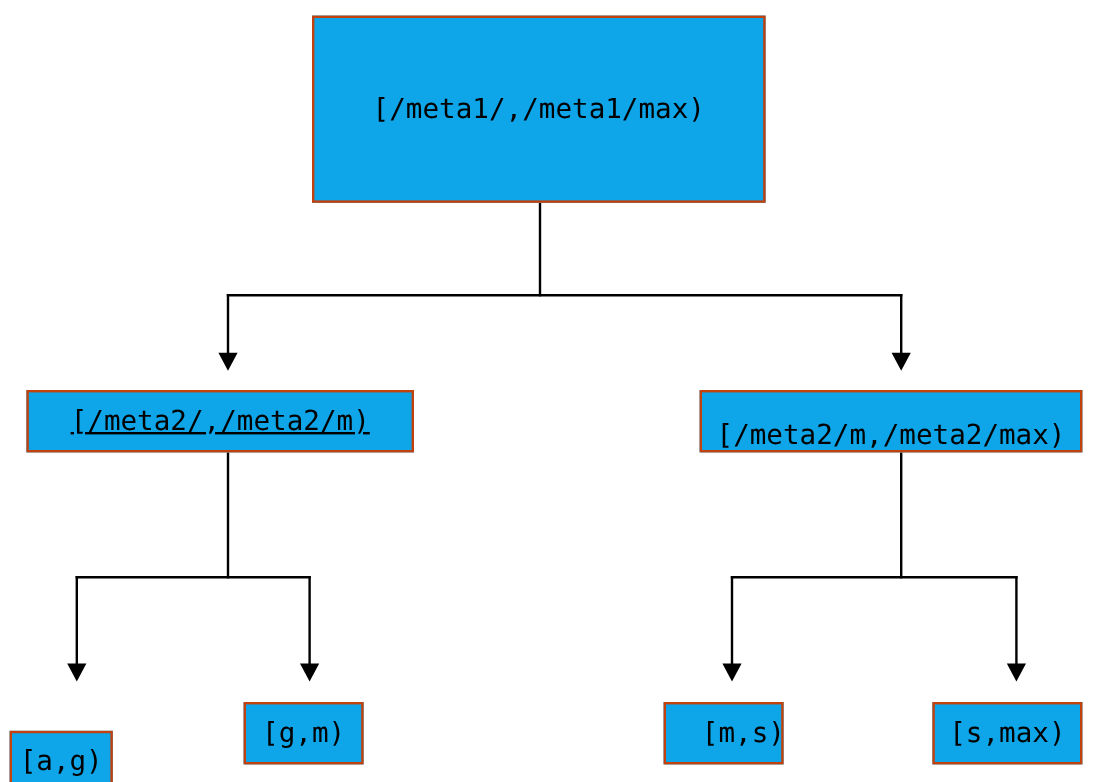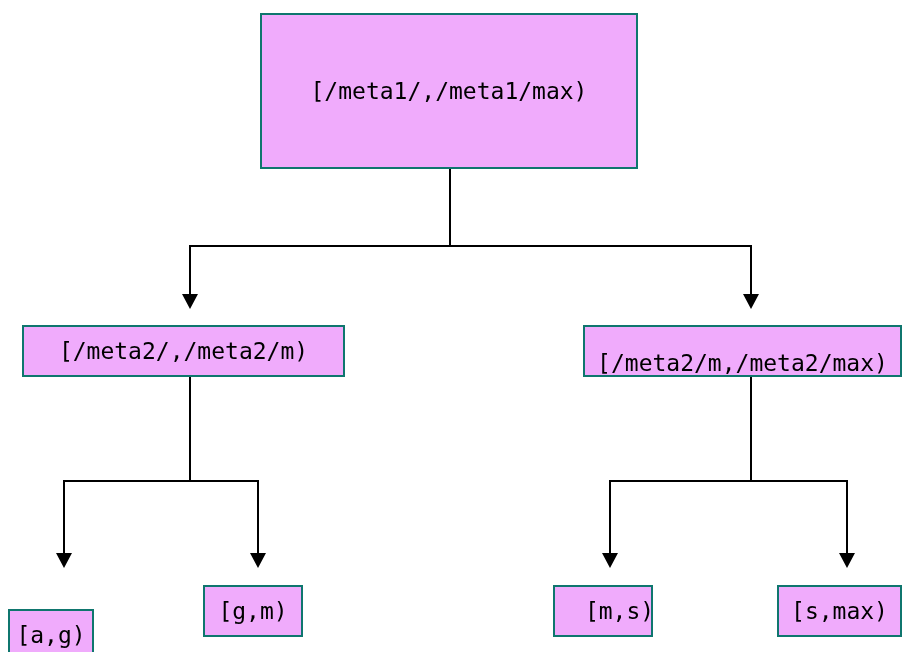--- a/index.html
+++ b/index.html
@@ -19,32 +19,32 @@
     position: absolute;
     left: 0;
     top: 0;
     width: 912px;
     height: 652px;
     display: block;
   }
   .node {
     position: absolute;
     box-sizing: border-box;
-    border: 2px solid #0f766e;
-    background: #f0abfc;
+    border: 2px solid #c2410c;
+    background: #0ea5e9;
     display: flex;
     align-items: center;
     justify-content: center;
     font-size: 23px;
     line-height: 1;
     color: #000000;
     white-space: nowrap;
   }
   .node-root   { left: 260px; top: 13px;  width: 378px; height: 156px; }
-  .node-l2l    { left: 22px;  top: 325px; width: 323px; height: 52px; }
+  .node-l2l    { left: 22px;  top: 325px; width: 323px; height: 52px; text-decoration: underline; }
   .node-l2r    { left: 583px; top: 325px; width: 319px; height: 52px; align-items: flex-end; }
   .node-leaf1  { left: 8px;   top: 585px; width: 86px;  height: 52px; margin-top: 24px; }
   .node-leaf2  { left: 203px; top: 585px; width: 100px; height: 52px; }
   .node-leaf3  { left: 553px; top: 585px; width: 100px; height: 52px; padding-left: 33px; }
   .node-leaf4  { left: 777px; top: 585px; width: 125px; height: 52px; }
   .edge-line {
     stroke: #000000;
     stroke-width: 2;
     fill: none;
   }

